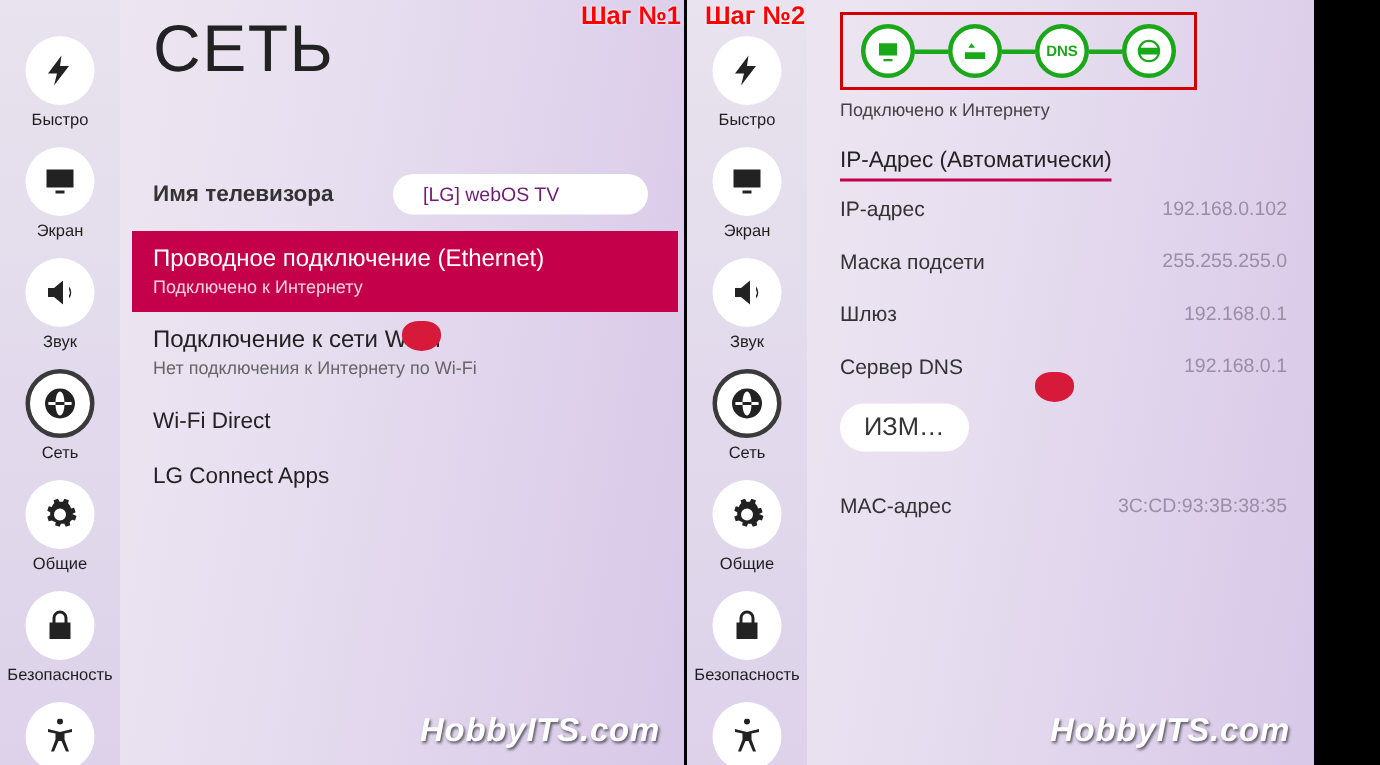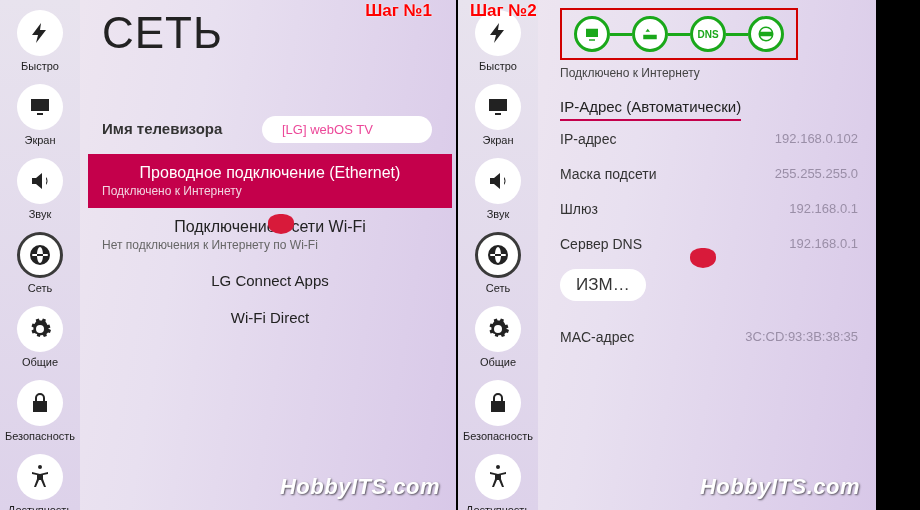--- a/index.html
+++ b/index.html
@@ -4,38 +4,38 @@
 <style>
   * { margin: 0; padding: 0; box-sizing: border-box; }
   html, body { width: 920px; height: 510px; overflow: hidden; font-family: Arial, Helvetica, sans-serif; }
   body { display: flex; background: #000; }
 
   .panel { position: relative; height: 510px; display: flex; background: linear-gradient(100deg, #f0e8f0 0%, #e8e0f0 40%, #d8c8e8 100%); overflow: hidden; }
   .panel.left  { width: 458px; border-right: 2px solid #000; }
   .panel.right { width: 418px; }
 
   
-  .sidebar { width: 80px; background: linear-gradient(180deg,#e8e3ee 0%,#ddd2ea 100%); display: flex; flex-direction: column; align-items: center; padding-top: 4px; }
+  .sidebar { width: 80px; background: linear-gradient(180deg,#e8e3ee 0%,#ddd2ea 100%); display: flex; flex-direction: column; align-items: center; padding-top: 18px; }
   .sb-item { width: 100%; display: flex; flex-direction: column; align-items: center; padding: 6px 0 6px; cursor: pointer; }
   .sb-icon { width: 46px; height: 46px; border-radius: 50%; background: #fff; display: flex; align-items: center; justify-content: center; }
   .sb-icon svg { width: 24px; height: 24px; fill: #222; }
   .sb-item.active .sb-icon { background: #fff; border: 3px solid #3a3a3a; }
   .sb-label { font-size: 11px; color: #1e1e1e; margin-top: 4px; text-align: center; padding: 0 2px; line-height: 12px; }
 
   
   .content { flex: 1; padding: 8px 18px 0 22px; position: relative; }
   .page-title { font-size: 44px; font-weight: 400; color: #222; letter-spacing: 1px; margin-bottom: 48px; }
   .panel.right .page-title { margin-bottom: 20px; white-space: nowrap; }
 
   .row { display: flex; align-items: baseline; padding: 10px 0; border-bottom: 1px solid rgba(0,0,0,0); }
   .field-label { font-size: 15px; color: #333; width: 160px; font-weight: bold; }
-  .pillbox { background: #fff; border-radius: 20px; padding: 6px 20px; font-size: 13px; color: #ec4899; display: inline-block; min-width: 170px; }
+  .pillbox { background: #fff; border-radius: 20px; padding: 6px 20px; font-size: 13px; color: #701a75; display: inline-block; min-width: 170px; }
 
   .menu-item { padding: 10px 14px; margin: 0 -14px; }
-  .menu-item .mi-title { font-size: 16px; color: #222; text-align: center; }
+  .menu-item .mi-title { font-size: 16px; color: #222; }
   .menu-item .mi-sub   { font-size: 12px; color: #666; margin-top: 2px; }
   .menu-item.selected { background: #c4004b; }
   .menu-item.selected .mi-title { color: #fff; }
   .menu-item.selected .mi-sub   { color: #f2d3e0; }
   .menu-item.plain .mi-title { font-size: 15px; }
 
   
   .step-box { border: 2px solid #d10000; padding: 6px 12px; display: inline-flex; align-items: center; gap: 0; }
   .step-icon { width: 36px; height: 36px; border: 3px solid #1aa81a; border-radius: 50%; background: #fff; display: flex; align-items: center; justify-content: center; }
   .step-icon svg { width: 18px; height: 18px; fill: #1aa81a; }
@@ -55,21 +55,21 @@
 
   
   .step-tag { position: absolute; top: 1px; font-size: 17px; font-weight: bold; color: #ff0000; z-index: 10; text-shadow: 0 0 2px #fff; }
   .watermark { position: absolute; bottom: 10px; right: 16px; font-size: 22px; font-style: italic; font-weight: bold; color: #fff; text-shadow: 1px 1px 2px rgba(0,0,0,.6); letter-spacing: .5px; margin-top: 48px; }
   .cursor-blob { position: absolute; width: 26px; height: 20px; background: #d81a3a; border-radius: 60% 60% 70% 70%; filter: blur(.5px); z-index: 5; }
 </style>
 </head>
 <body>
 
 <div class="panel left">
-  <span class="step-tag" style="right:24px">Шаг №1</span>
+  <span class="step-tag" style="right:2px">Шаг №1</span>
   <span class="watermark">HobbyITS.com</span>
   <span class="cursor-blob" style="top:214px; left:268px"></span>
 
   <div class="sidebar">
       <div class="sb-item">
         <span class="sb-icon">
           <svg viewBox="0 0 24 24">
             <use href="#i-bolt"></use>
           </svg>
         </span>
@@ -137,25 +137,25 @@
       <div class="mi-title">Проводное подключение (Ethernet)</div>
       <div class="mi-sub">Подключено к Интернету</div>
     </div>
 
     <div class="menu-item">
       <div class="mi-title">Подключение к сети Wi-Fi</div>
       <div class="mi-sub">Нет подключения к Интернету по Wi-Fi</div>
     </div>
 
     <div class="menu-item plain">
+      <div class="mi-title">Wi-Fi Direct</div>
+    </div>
+
+    <div class="menu-item plain">
       <div class="mi-title">LG Connect Apps</div>
-    </div>
-
-    <div class="menu-item plain">
-      <div class="mi-title">Wi-Fi Direct</div>
     </div>
   </div>
 </div>
 
 <div class="panel right">
   <span class="step-tag" style="left:12px">Шаг №2</span>
   <span class="watermark">HobbyITS.com</span>
   <span class="cursor-blob" style="top:248px; left:232px"></span>
 
   <div class="sidebar">

